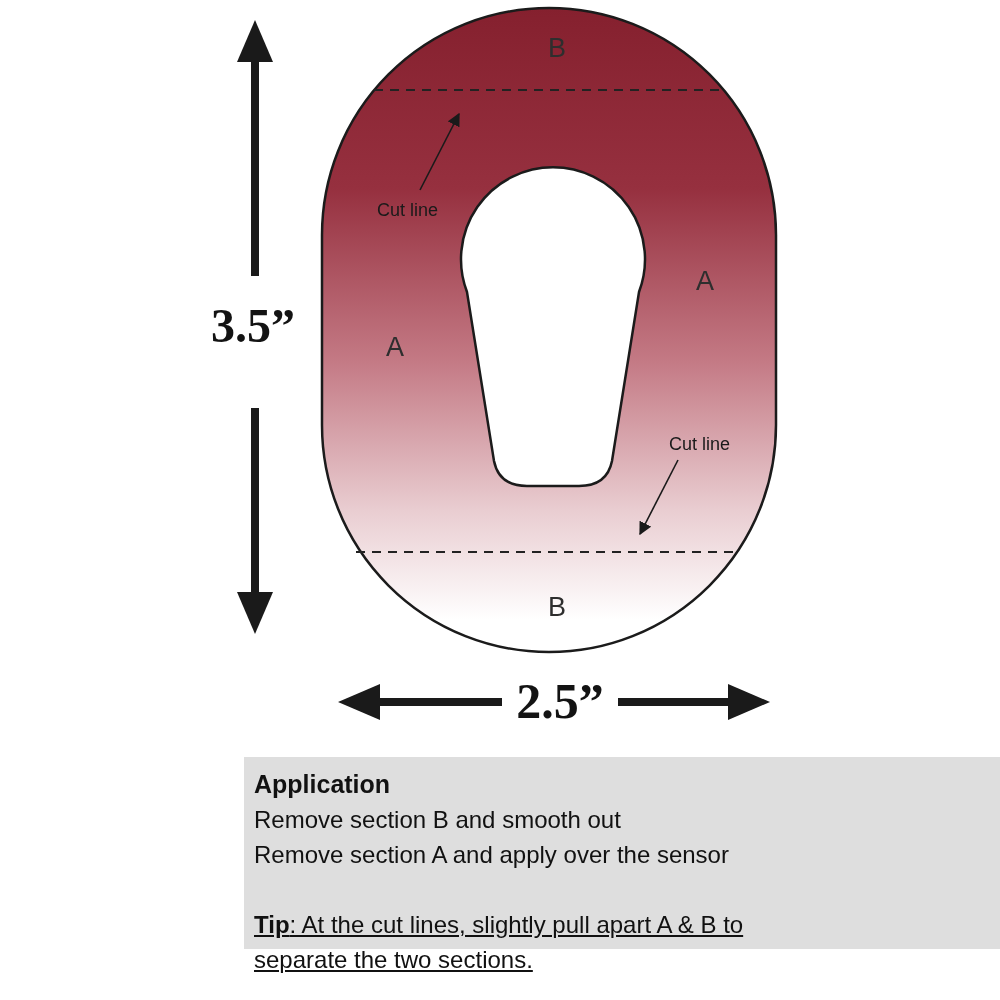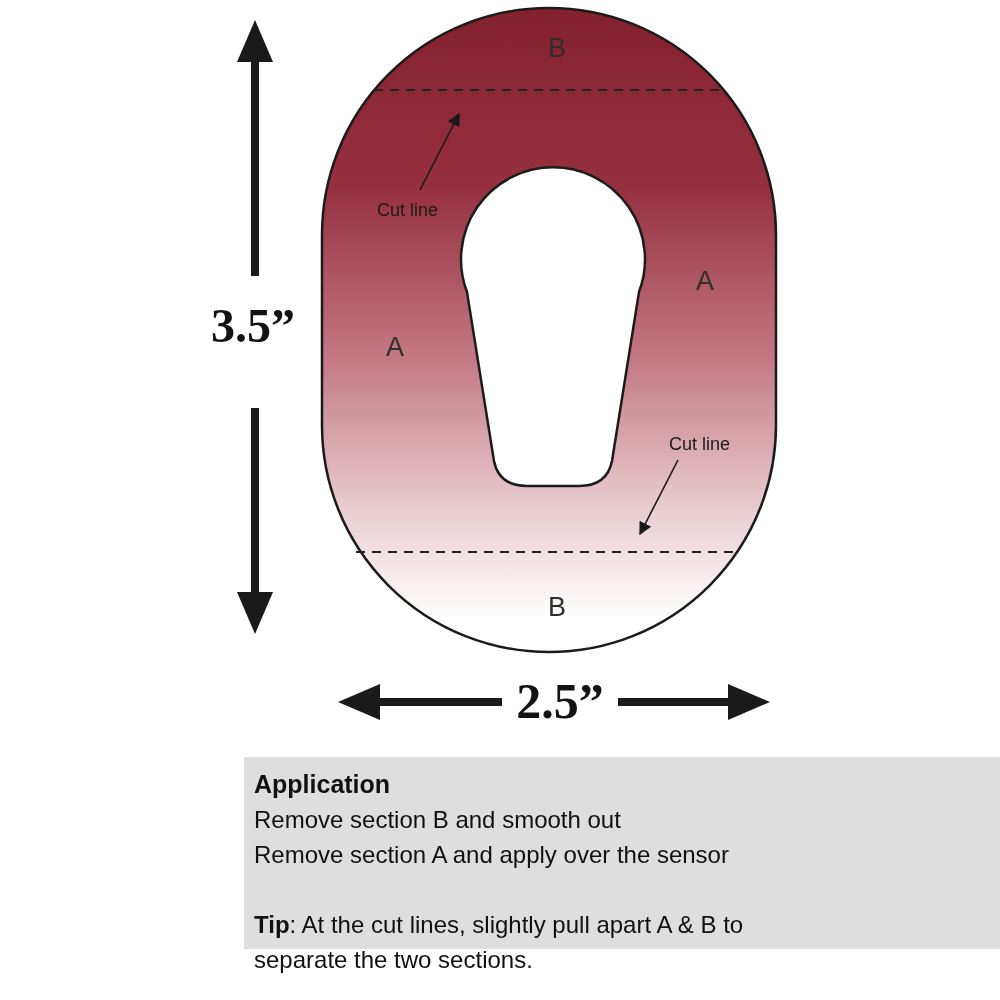--- a/index.html
+++ b/index.html
@@ -49,20 +49,21 @@
     line-height: 35px;
     margin-left: 36px;
   }
   .instructions .title {
     font-weight: bold;
     font-size: 25px;
   }
   .instructions .tip {
     margin-top: 35px;
     width: 585px;
+    text-decoration: underline;
   }
   .bold { font-weight: bold; }
 </style>
 </head>
 <body>
 
 <div class="stage">
 
   <svg class="diagram-svg" width="1000" height="757" viewBox="0 0 1000 757">
     <defs>

